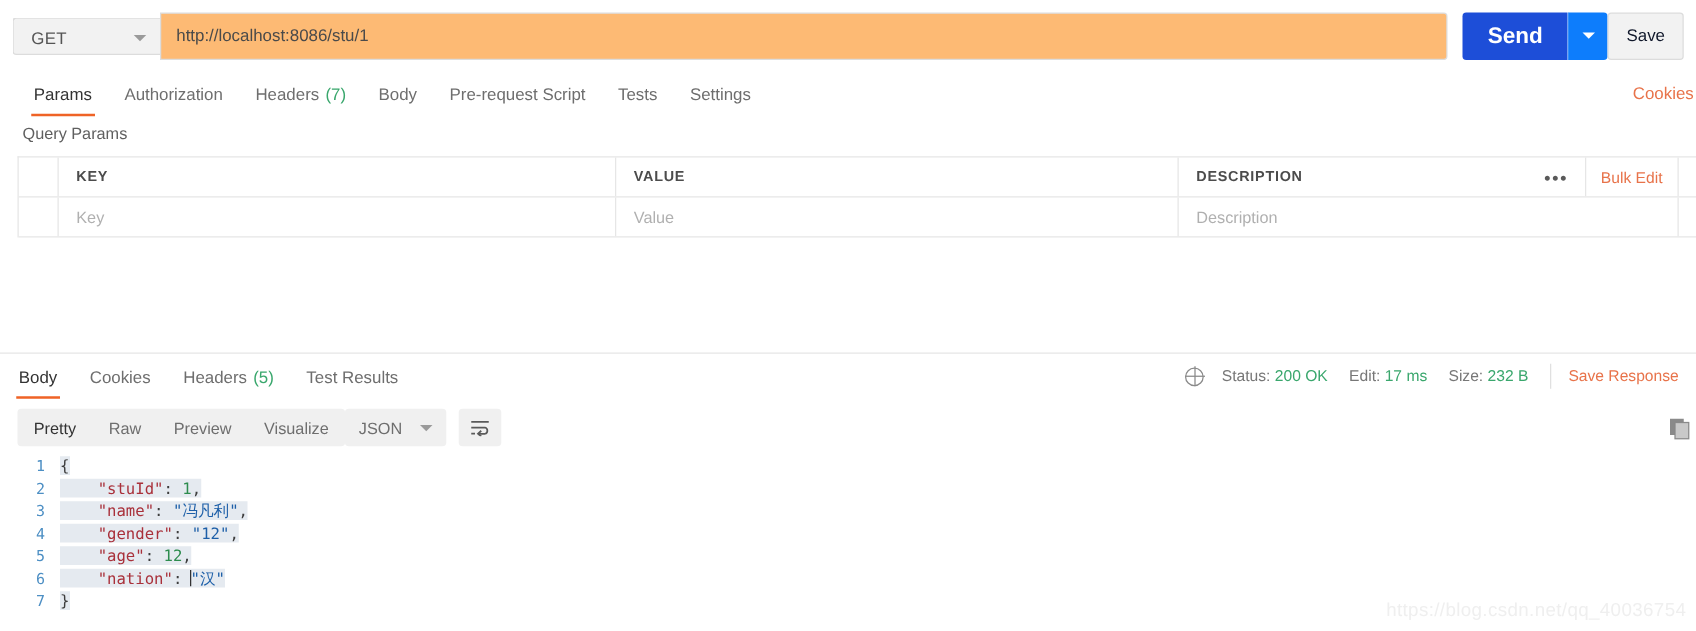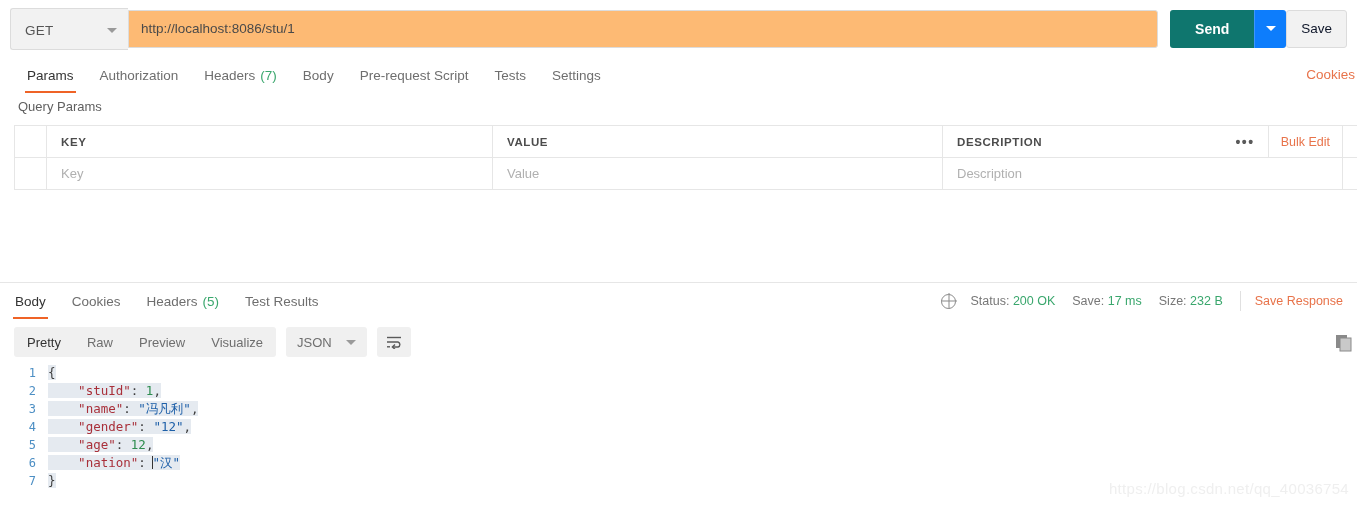--- a/index.html
+++ b/index.html
@@ -13,21 +13,21 @@
   }
   .app { position: relative; width: 1357px; height: 505px; background: #fff; }
 
   
   .urlbar {
     position: absolute; left: 0; top: 0; width: 1357px; height: 57px;
     display: flex; align-items: center; padding: 0 10px;
     background: #fff;
   }
   .method-box {
-    width: 118px; height: 42px; flex: 0 0 118px;
+    width: 118px; height: 30px; flex: 0 0 118px;
     border: 1px solid #dcdcdc; border-right: none;
     border-radius: 3px 0 0 3px;
     background: #f2f2f2;
     display: flex; align-items: center; justify-content: space-between;
     padding: 4px 11px 0 14px;
   }
   .method-box .m-label { font-size: 13.5px; color: #555; letter-spacing: .2px; }
   .caret-dn {
     width: 0; height: 0;
     border-left: 5px solid transparent; border-right: 5px solid transparent;
@@ -36,24 +36,24 @@
   .url-input {
     flex: 1 1 auto; height: 38px;
     border: 1px solid #dcdcdc; border-radius: 0 3px 3px 0;
     background: #fdba74;
     display: flex; align-items: center; padding: 0 12px;
     font-size: 13.5px; color: #4a4a4a;
     margin-right: 12px;
   }
   .send-group { display: flex; flex: 0 0 auto; }
   .send-btn {
-    width: 84px; height: 38px; background: #0f766e;
+    width: 84px; height: 38px; background: #1d4ed8;
     border-radius: 3px 0 0 3px;
     display: flex; align-items: center; justify-content: center;
-    color: #fff; font-size: 14px; font-weight: bold;
+    color: #fff; font-size: 18px; font-weight: bold;
     cursor: pointer;
   }
   .send-caret {
     width: 32px; height: 38px; background: #0d7dfc;
     border-radius: 0 3px 3px 0;
     border-left: 1px solid #3d95fc;
     display: flex; align-items: center; justify-content: center;
     cursor: pointer;
   }
   .send-caret i {
@@ -170,21 +170,21 @@
   .seg {
     display: flex; height: 30px; background: #f0f0f0; border-radius: 3px;
     align-items: center;
   }
   .seg .s-item {
     padding: 4px 13px; font-size: 13px; color: #6e6e6e; height: 30px;
     display: flex; align-items: center; cursor: pointer;
   }
   .seg .s-item.active { color: #333; }
   .json-sel {
-    margin-left: 10px; height: 30px; background: #f0f0f0; border-radius: 3px;
+    height: 30px; background: #f0f0f0; border-radius: 3px;
     display: flex; align-items: center; gap: 14px; padding: 0 11px;
     cursor: pointer;
   }
   .json-sel span { font-size: 13px; color: #6e6e6e; }
   .wrap-btn {
     margin-left: 10px; width: 34px; height: 30px; background: #f0f0f0;
     border-radius: 3px; display: flex; align-items: center; justify-content: center;
     cursor: pointer;
   }
   .copy-btn {
@@ -314,21 +314,21 @@
     </div>
   </div>
 
   <div class="meta">
     <span class="globe"></span>
     <span class="meta-item">
       <span>Status:</span>
       <b>200 OK</b>
     </span>
     <span class="meta-item">
-      <span>Save:</span>
+      <span>Edit:</span>
       <b>17 ms</b>
     </span>
     <span class="meta-item">
       <span>Size:</span>
       <b>232 B</b>
     </span>
     <span class="meta-sep"></span>
     <span class="save-resp">Save Response</span>
   </div>
 

